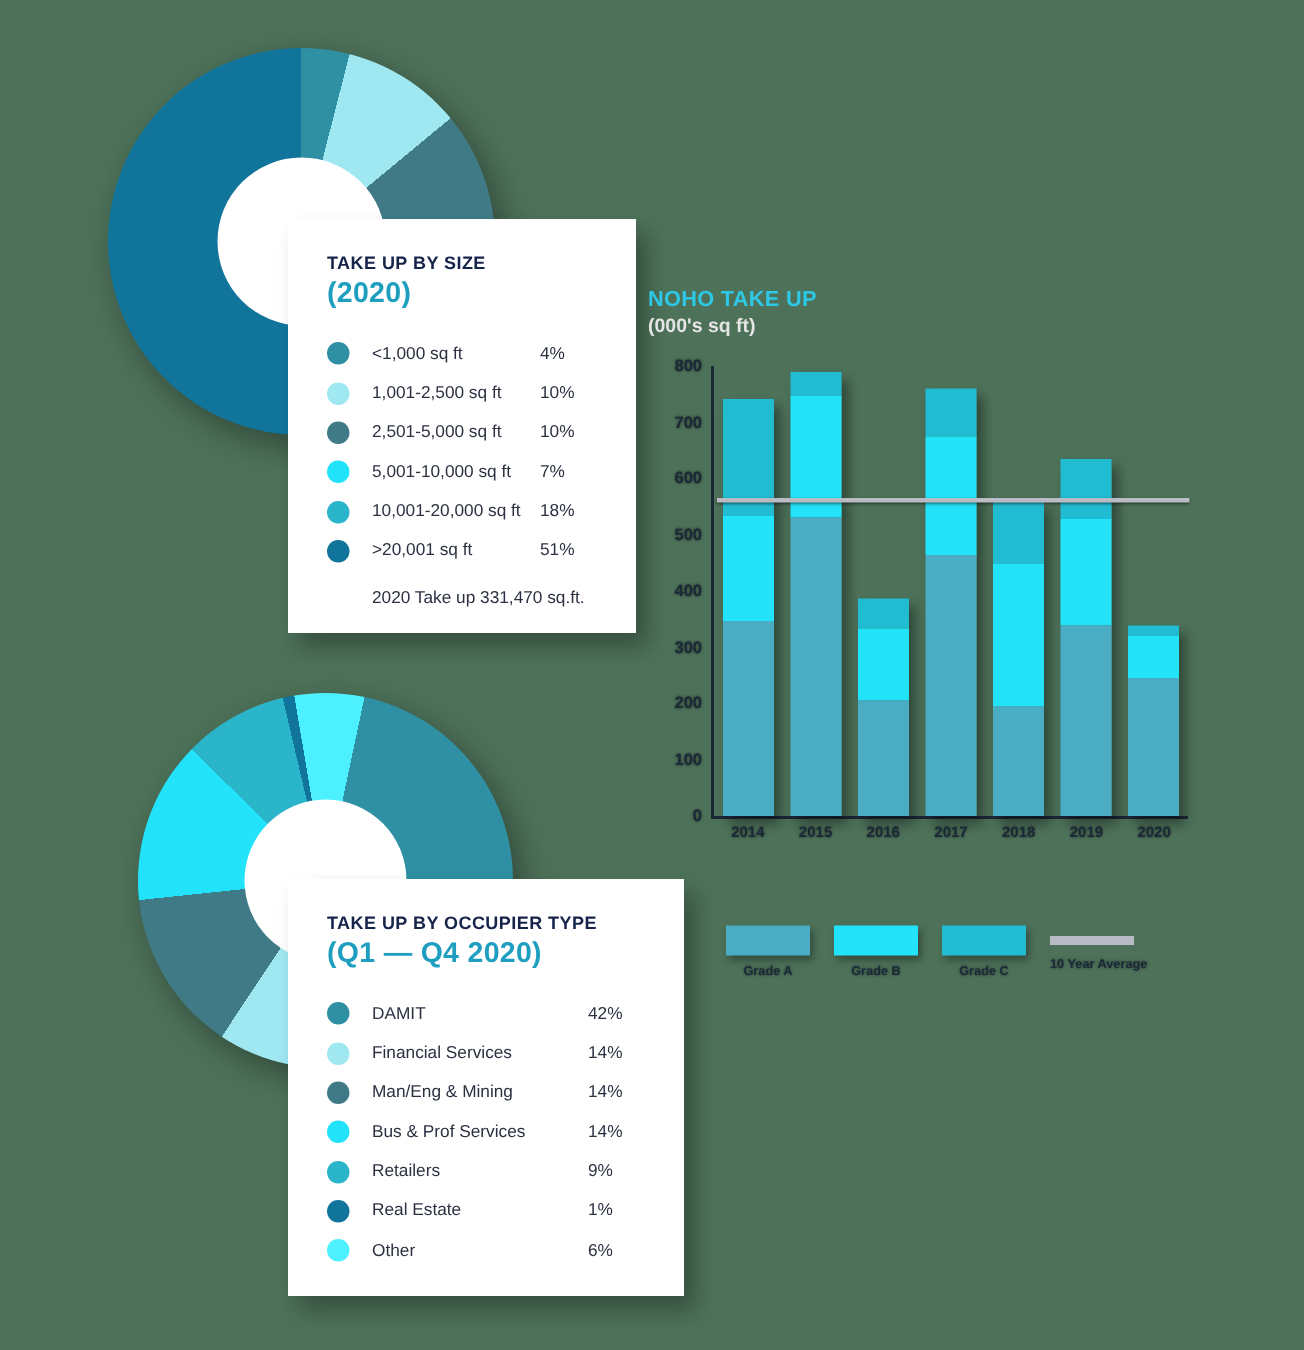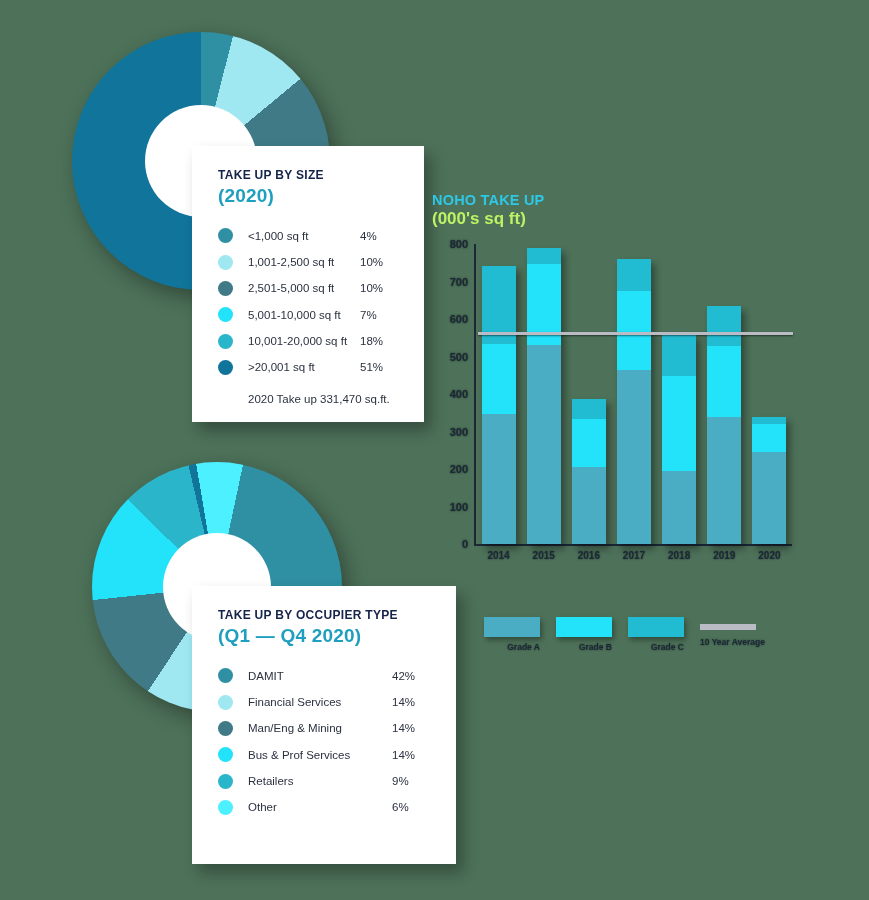--- a/index.html
+++ b/index.html
@@ -83,22 +83,22 @@
   
   #barchart { position: absolute; left: 432px; top: 192px; width: 400px; height: 480px; }
   .bc-title {
     color: #2ec8e6;
     font-size: 14.5px;
     font-weight: bold;
     line-height: 1.18;
     letter-spacing: 0.2px;
   }
   .bc-sub {
-    color: #bef264;
-    font-size: 17px;
+    color: #e5e5e5;
+    font-size: 13px;
     font-weight: bold;
     line-height: 1.18;
   }
   .plot {
     position: absolute;
     left: 0; top: 52px;
     width: 360px; height: 320px;
   }
   .y-axis { position: absolute; left: 0; top: 0; width: 42px; height: 300px; }
   .y-tick {
@@ -182,21 +182,20 @@
     background: #b9bcc4;
     box-shadow: none;
   }
   .bc-legend-label {
     margin-top: 5px;
     font-size: 8.5px;
     font-weight: bold;
     color: #1b2838;
     text-shadow: 0 0 2px rgba(0,0,0,0.5);
     white-space: nowrap;
-    text-align: right;
   }
 </style>
 </head>
 <body>
 
 <div id="stage">
 
   <div class="donut-wrap" style="left:72px; top:32px;">
     <div class="donut" id="donut1" style="width: 258px; height: 258px; background: conic-gradient(rgb(47, 143, 163) 0deg, rgb(47, 143, 163) 14.4deg, rgb(159, 232, 242) 14.4deg, rgb(159, 232, 242) 50.4deg, rgb(63, 122, 134) 50.4deg, rgb(63, 122, 134) 86.4deg, rgb(34, 227, 250) 86.4deg, rgb(34, 227, 250) 111.6deg, rgb(43, 181, 203) 111.6deg, rgb(43, 181, 203) 176.4deg, rgb(16, 116, 155) 176.4deg, rgb(16, 116, 155) 360deg);">
       <div class="donut-hole" style="width:112px;height:112px;"></div>
@@ -271,20 +270,25 @@
           </div>
           <div class="legend-row">
             <span class="legend-dot" style="background: rgb(34, 227, 250);"></span>
             <span class="legend-label">Bus &amp; Prof Services</span>
             <span class="legend-value">14%</span>
           </div>
           <div class="legend-row">
             <span class="legend-dot" style="background: rgb(43, 181, 203);"></span>
             <span class="legend-label">Retailers</span>
             <span class="legend-value">9%</span>
+          </div>
+          <div class="legend-row">
+            <span class="legend-dot" style="background: rgb(16, 116, 155);"></span>
+            <span class="legend-label">Real Estate</span>
+            <span class="legend-value">1%</span>
           </div>
           <div class="legend-row">
             <span class="legend-dot" style="background: rgb(77, 240, 255);"></span>
             <span class="legend-label">Other</span>
             <span class="legend-value">6%</span>
           </div>
         </div>
     </div>
   </div>
 

